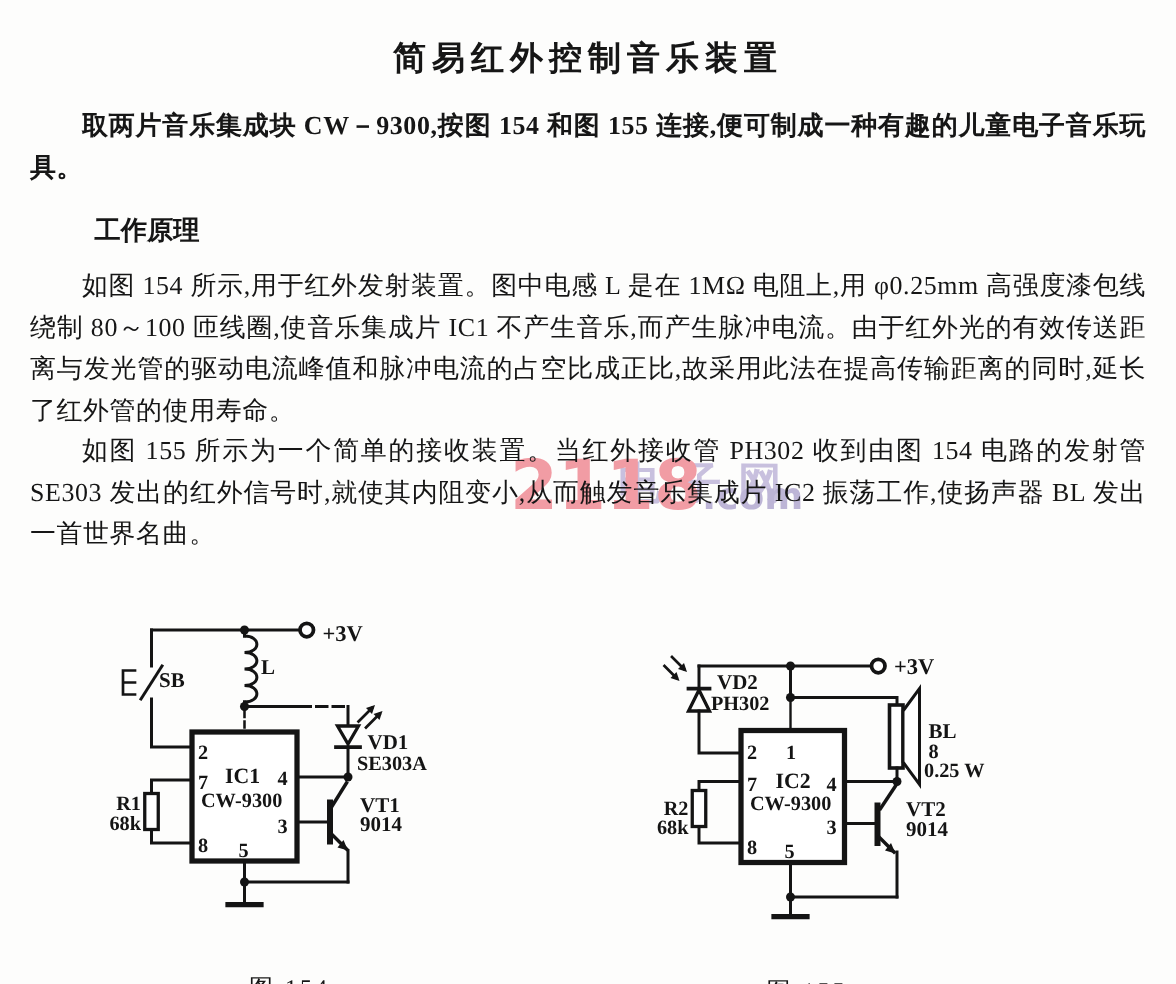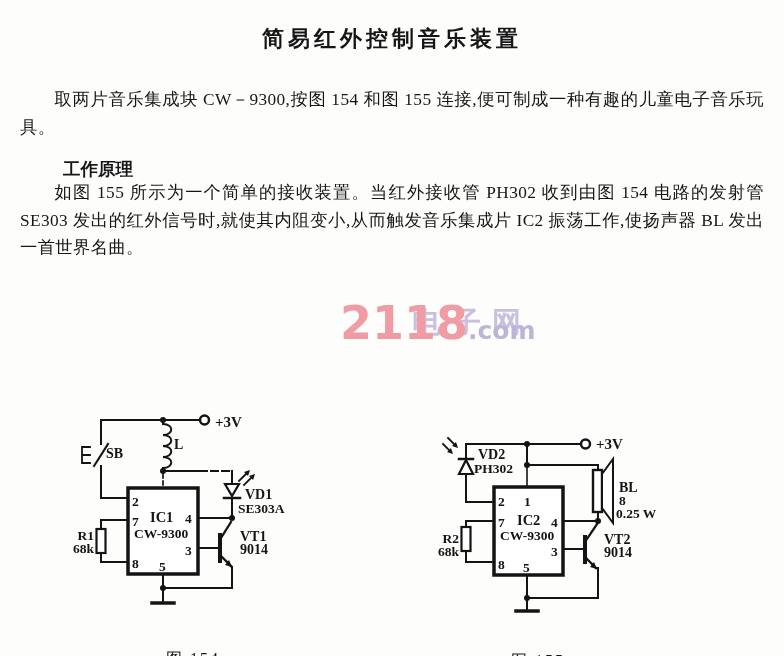--- a/index.html
+++ b/index.html
@@ -11,21 +11,21 @@
   .page{position:absolute;inset:0;}
   .textflow{position:absolute;left:20px;top:8px;width:744px;z-index:2;}
   .doc-title{
     margin:16px;text-align:center;font-size:22px;font-weight:bold;
     letter-spacing:4px;line-height:30px;
   }
   .para{
     margin:0;font-size:17.3px;line-height:27.5px;text-align:justify;
     text-indent:2em;letter-spacing:0.4px;
   }
-  .para.p1{margin-top:32px;}
+  .para.p1{margin-top:16px;font-weight:bold;}
   .section-heading{
     margin:18px 0 0 43px;font-size:17.5px;font-weight:bold;line-height:20px;
   }
   .para.p2{margin-top:14px;}
   .para.p3{margin-top:0;}
   .watermark{position:absolute;left:340px;top:300px;z-index:1;opacity:.9;
     font-family:"DejaVu Sans",sans-serif;white-space:nowrap;}
   .wm-cn{position:absolute;left:72px;top:3px;font-size:29px;font-weight:bold;
     letter-spacing:11px;color:#c3badb;z-index:0;}
   .wm-row{position:relative;z-index:1;display:flex;align-items:baseline;text-align:center;}
@@ -48,20 +48,21 @@
     <div class="wm-row">
       <span class="wm-num">2118</span>
       <span class="wm-com">.com</span>
     </div>
   </div>
 
   <div class="textflow">
     <h1 class="doc-title">简易红外控制音乐装置</h1>
     <p class="para p1">取两片音乐集成块 CW－9300,按图 154 和图 155 连接,便可制成一种有趣的儿童电子音乐玩具。</p>
     <h2 class="section-heading">工作原理</h2>
+    <p class="para p2">如图 154 所示,用于红外发射装置。图中电感 L 是在 1MΩ 电阻上,用 φ0.25mm 高强度漆包线绕制 80～100 匝线圈,使音乐集成片 IC1 不产生音乐,而产生脉冲电流。由于红外光的有效传送距离与发光管的驱动电流峰值和脉冲电流的占空比成正比,故采用此法在提高传输距离的同时,延长了红外管的使用寿命。</p>
     <p class="para p3">如图 155 所示为一个简单的接收装置。当红外接收管 PH302 收到由图 154 电路的发射管 SE303 发出的红外信号时,就使其内阻变小,从而触发音乐集成片 IC2 振荡工作,使扬声器 BL 发出一首世界名曲。</p>
   </div>
 
   <svg class="figure-svg" style="left:55px;top:395px;width:325px;height:250px" viewBox="55 395 325 250" xmlns="http://www.w3.org/2000/svg">
     <g stroke="#141414" stroke-width="2" fill="none" stroke-linecap="square">
 
       <path d="M101,420 H199"></path>
       <circle cx="204.5" cy="420" r="4.5" stroke-width="2.5" fill="#fff"></circle>
 
       <path d="M101,420 V444"></path>

